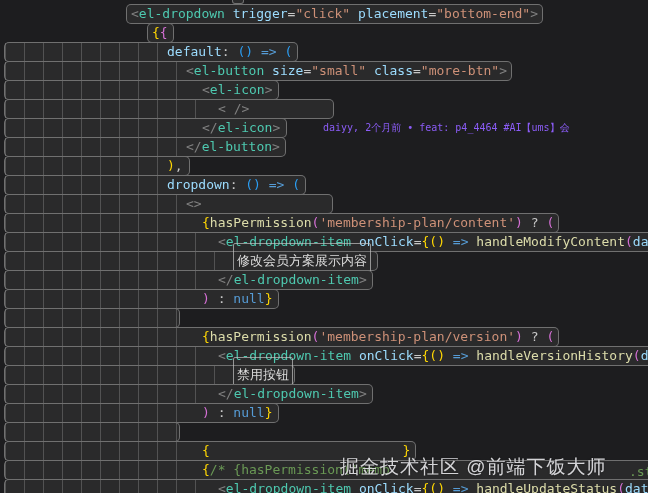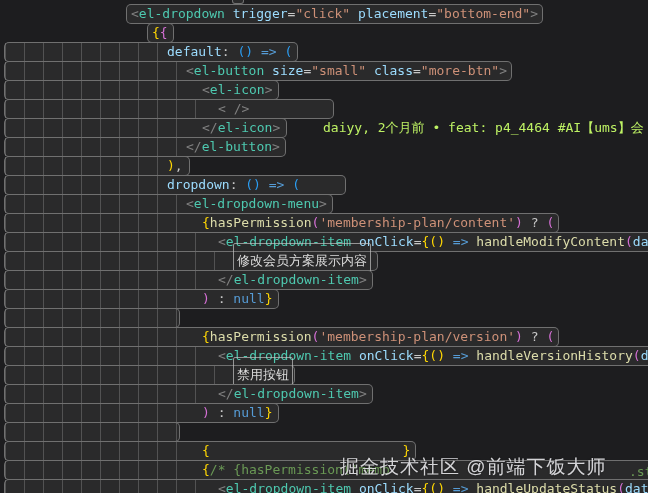--- a/index.html
+++ b/index.html
@@ -27,21 +27,21 @@
     font-size:13px;line-height:18px;
   }
   .cjkbox .tok{
     border:1px solid rgba(195,195,195,0.7);
     padding:8px 3px;border-radius:2px;
   }
   .frag{position:absolute;top:3px;font-size:13px;white-space:pre;}
   #blame{
     position:absolute;left:323px;top:118px;height:20px;
     display:flex;align-items:center;
-    color:#bef264;font-size:13px;white-space:pre;
+    color:#8b5cf6;font-size:10px;white-space:pre;
   }
   #watermark{
     position:absolute;left:340px;top:454px;z-index:20;
     font-family:"Liberation Sans",sans-serif;
     font-size:19px;font-weight:500;letter-spacing:1px;
     color:rgba(226,226,229,0.93);
     text-shadow:0 0 2px rgba(0,0,0,0.45);
     white-space:pre;
   }
   #topfrag{
@@ -84,27 +84,27 @@
       <div class="code" style="left: 197px;"><span class="tok" style="color: rgb(128, 128, 128);">&lt;/</span><span class="tok" style="color: rgb(78, 201, 176);">el-icon</span><span class="tok" style="color: rgb(128, 128, 128);">&gt;</span></div>
     </div>
     <div class="line" style="left: 4px; top: 137px; width: 282px;">
       <div class="cells" style="width: 174px;"></div>
       <div class="code" style="left: 181px;"><span class="tok" style="color: rgb(128, 128, 128);">&lt;/</span><span class="tok" style="color: rgb(78, 201, 176);">el-button</span><span class="tok" style="color: rgb(128, 128, 128);">&gt;</span></div>
     </div>
     <div class="line" style="left: 4px; top: 156px; width: 186px;">
       <div class="cells" style="width: 155px;"></div>
       <div class="code" style="left: 162px;"><span class="tok" style="color: rgb(255, 215, 3);">)</span><span class="tok" style="color: rgb(200, 200, 200);">,</span></div>
     </div>
-    <div class="line" style="left: 4px; top: 175px; width: 342px;">
+    <div class="line" style="left: 4px; top: 175px; width: 302px;">
       <div class="cells" style="width: 155px;"></div>
       <div class="code" style="left: 162px;"><span class="tok" style="color: rgb(156, 220, 254);">dropdown</span><span class="tok" style="color: rgb(200, 200, 200);">:</span><span class="tok" style="color: rgb(200, 200, 200);"> </span><span class="tok" style="color: rgb(43, 158, 243);">()</span><span class="tok" style="color: rgb(200, 200, 200);"> </span><span class="tok" style="color: rgb(86, 156, 214);">=&gt;</span><span class="tok" style="color: rgb(200, 200, 200);"> </span><span class="tok" style="color: rgb(43, 158, 243);">(</span></div>
     </div>
     <div class="line" style="left: 4px; top: 194px; width: 329px;">
       <div class="cells" style="width: 174px;"></div>
-      <div class="code" style="left: 181px;"><span class="tok" style="color: rgb(128, 128, 128);">&lt;</span><span class="tok" style="color: rgb(78, 201, 176);">el-dropdown-menu</span><span class="tok" style="color: rgb(128, 128, 128);">&gt;</span></div>
+      <div class="code" style="left: 181px;"><span class="tok" style="color: rgb(128, 128, 128);">&lt;</span><span class="tok" style="color: rgb(128, 128, 128);">&gt;</span></div>
     </div>
     <div class="line" style="left: 4px; top: 213px; width: 555px;">
       <div class="cells" style="width: 190px;"></div>
       <div class="code" style="left: 197px;"><span class="tok" style="color: rgb(255, 215, 3);">{</span><span class="tok" style="color: rgb(220, 220, 170);">hasPermission</span><span class="tok" style="color: rgb(214, 112, 214);">(</span><span class="tok" style="color: rgb(206, 145, 120);">'membership-plan/content'</span><span class="tok" style="color: rgb(214, 112, 214);">)</span><span class="tok" style="color: rgb(200, 200, 200);"> </span><span class="tok" style="color: rgb(200, 200, 200);">?</span><span class="tok" style="color: rgb(200, 200, 200);"> </span><span class="tok" style="color: rgb(214, 112, 214);">(</span></div>
     </div>
     <div class="line" style="left: 4px; top: 232px; width: 652px;">
       <div class="cells" style="width: 206px;"></div>
       <div class="code" style="left: 213px;"><span class="tok" style="color: rgb(128, 128, 128);">&lt;</span><span class="tok" style="color: rgb(78, 201, 176);">el-dropdown-item</span><span class="tok" style="color: rgb(200, 200, 200);"> </span><span class="tok" style="color: rgb(156, 220, 254);">onClick</span><span class="tok" style="color: rgb(200, 200, 200);">=</span><span class="tok" style="color: rgb(255, 215, 3);">{</span><span class="tok" style="color: rgb(255, 215, 3);">()</span><span class="tok" style="color: rgb(200, 200, 200);"> </span><span class="tok" style="color: rgb(86, 156, 214);">=&gt;</span><span class="tok" style="color: rgb(200, 200, 200);"> </span><span class="tok" style="color: rgb(220, 220, 170);">handleModifyContent</span><span class="tok" style="color: rgb(214, 112, 214);">(</span><span class="tok" style="color: rgb(156, 220, 254);">data</span></div>
     </div>
     <div class="line" style="left: 4px; top: 251px; width: 374px;">

